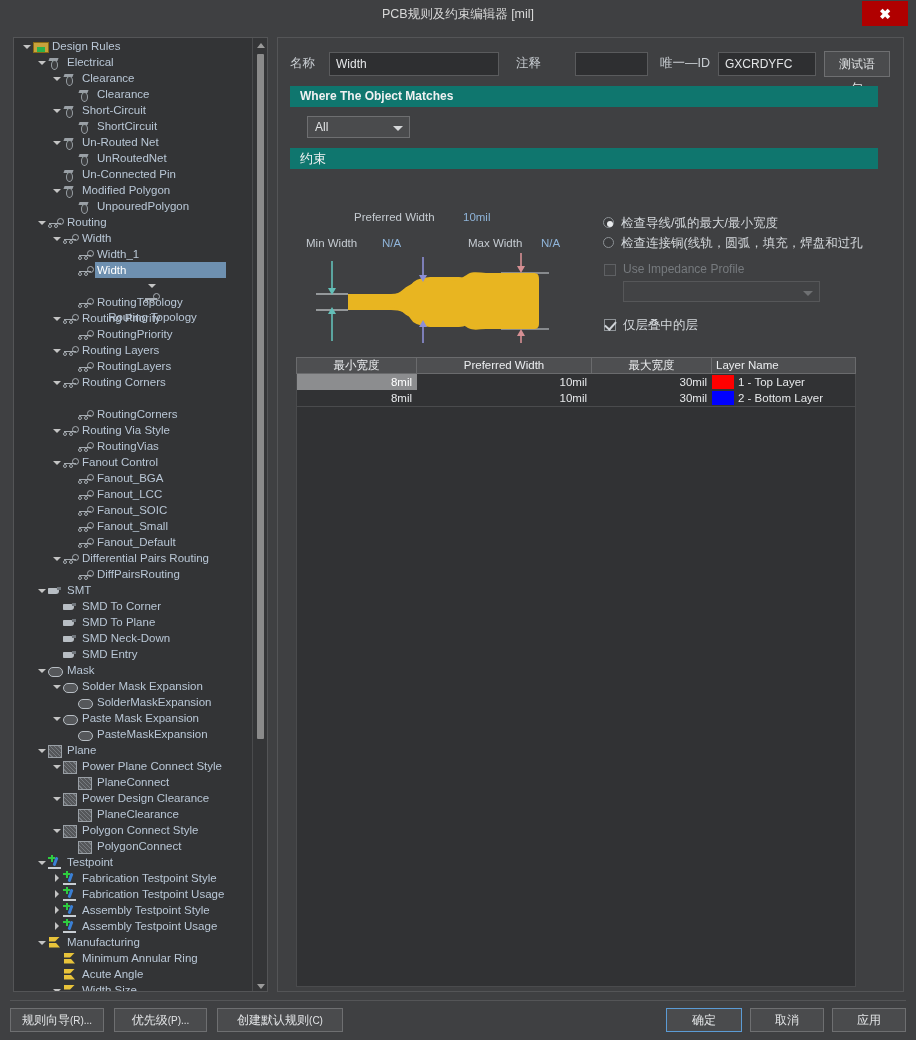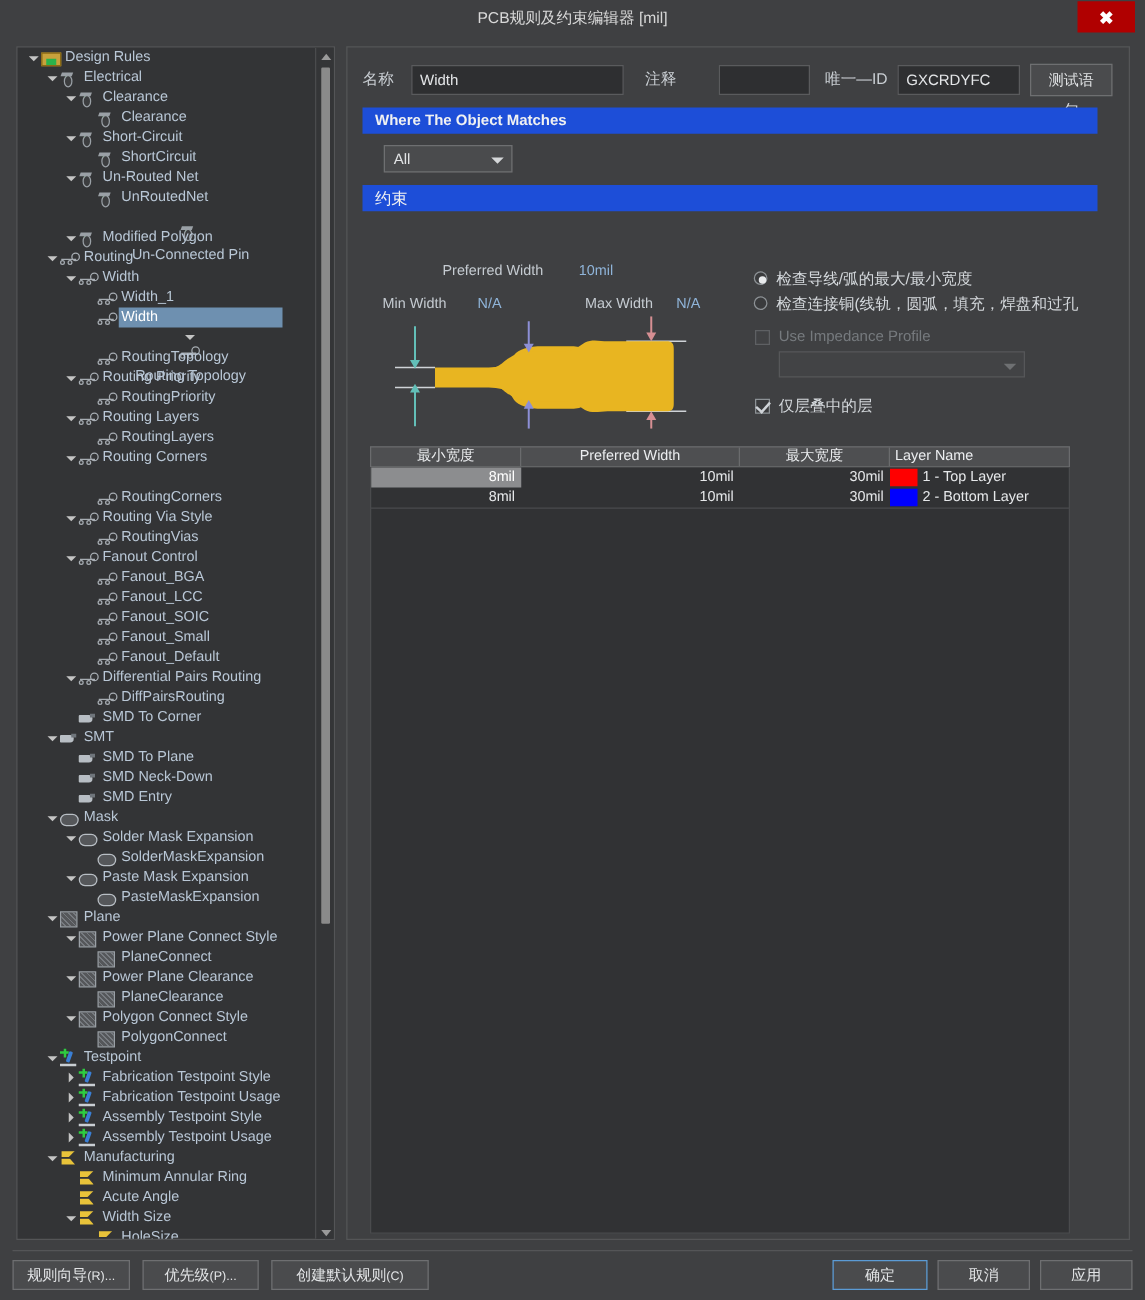--- a/index.html
+++ b/index.html
@@ -144,21 +144,21 @@
   }
   .btn {
     background: #4a4b4d; border: 1px solid #6e6f71; color: #e2e4e6;
     font-size: 12px; height: 26px; line-height: 24px;
     padding: 0 10px; text-align: center; cursor: pointer;
     display: inline-block;
   }
 
   .section-header {
     position: absolute; left: 12px; width: 588px; height: 21px;
-    background: #1d4ed8; color: #f0f1f2; font-size: 12px; font-weight: bold;
+    background: #0f766e; color: #f0f1f2; font-size: 12px; font-weight: bold;
     line-height: 21px; padding-left: 10px;
   }
   .section-header.cn { font-weight: normal; font-size: 13px; }
 
   .combo {
     background: #4a4b4d; border: 1px solid #6e6f71; color: #e2e4e6;
     font-size: 12px; height: 22px; line-height: 20px; padding: 0 20px 0 7px;
     position: relative; cursor: pointer; display: inline-block;
   }
   .combo .arr {
@@ -288,238 +288,243 @@
             <span class="tri-down"></span>
           </span>
           <span class="ticon ic-elec"><i></i><b></b></span>
           <span class="tlabel">Un-Routed Net</span>
         </div>
         <div class="tree-row" style="padding-left: 51px;">
           <span class="twisty"></span>
           <span class="ticon ic-elec"><i></i><b></b></span>
           <span class="tlabel">UnRoutedNet</span>
         </div>
+        <div class="tree-row" style="padding-left: 36px;">
+          <span class="twisty"></span>
+          <span class="ticon ic-elec"><i></i><b></b></span>
+          <span class="tlabel">Un-Connected Pin</span>
+        </div>
+        <div class="tree-row" style="padding-left: 36px;">
+          <span class="twisty">
+            <span class="tri-down"></span>
+          </span>
+          <span class="ticon ic-elec"><i></i><b></b></span>
+          <span class="tlabel">Modified Polygon</span>
+        </div>
+        <div class="tree-row" style="padding-left: 51px;">
+          <span class="twisty"></span>
+          <span class="ticon ic-elec"><i></i><b></b></span>
+          <span class="tlabel">UnpouredPolygon</span>
+        </div>
+        <div class="tree-row" style="padding-left: 21px;">
+          <span class="twisty">
+            <span class="tri-down"></span>
+          </span>
+          <span class="ticon ic-route">
+            <i></i>
+            <b></b>
+          </span>
+          <span class="tlabel">Routing</span>
+        </div>
+        <div class="tree-row" style="padding-left: 36px;">
+          <span class="twisty">
+            <span class="tri-down"></span>
+          </span>
+          <span class="ticon ic-route">
+            <i></i>
+            <b></b>
+          </span>
+          <span class="tlabel">Width</span>
+        </div>
+        <div class="tree-row" style="padding-left: 51px;">
+          <span class="twisty"></span>
+          <span class="ticon ic-route">
+            <i></i>
+            <b></b>
+          </span>
+          <span class="tlabel">Width_1</span>
+        </div>
+        <div class="tree-row sel" style="padding-left: 51px;">
+          <span class="twisty"></span>
+          <span class="ticon ic-route">
+            <i></i>
+            <b></b>
+          </span>
+          <span class="tlabel">Width</span>
+        </div>
         <div class="tree-row" style="padding-left: 36px; flex-direction: column;">
-          <span class="twisty"></span>
-          <span class="ticon ic-elec"><i></i><b></b></span>
-          <span class="tlabel">Un-Connected Pin</span>
-        </div>
-        <div class="tree-row" style="padding-left: 36px;">
-          <span class="twisty">
-            <span class="tri-down"></span>
-          </span>
-          <span class="ticon ic-elec"><i></i><b></b></span>
-          <span class="tlabel">Modified Polygon</span>
+          <span class="twisty">
+            <span class="tri-down"></span>
+          </span>
+          <span class="ticon ic-route">
+            <i></i>
+            <b></b>
+          </span>
+          <span class="tlabel">Routing Topology</span>
+        </div>
+        <div class="tree-row" style="padding-left: 51px;">
+          <span class="twisty"></span>
+          <span class="ticon ic-route">
+            <i></i>
+            <b></b>
+          </span>
+          <span class="tlabel">RoutingTopology</span>
+        </div>
+        <div class="tree-row" style="padding-left: 36px;">
+          <span class="twisty">
+            <span class="tri-down"></span>
+          </span>
+          <span class="ticon ic-route">
+            <i></i>
+            <b></b>
+          </span>
+          <span class="tlabel">Routing Priority</span>
+        </div>
+        <div class="tree-row" style="padding-left: 51px;">
+          <span class="twisty"></span>
+          <span class="ticon ic-route">
+            <i></i>
+            <b></b>
+          </span>
+          <span class="tlabel">RoutingPriority</span>
+        </div>
+        <div class="tree-row" style="padding-left: 36px;">
+          <span class="twisty">
+            <span class="tri-down"></span>
+          </span>
+          <span class="ticon ic-route">
+            <i></i>
+            <b></b>
+          </span>
+          <span class="tlabel">Routing Layers</span>
+        </div>
+        <div class="tree-row" style="padding-left: 51px;">
+          <span class="twisty"></span>
+          <span class="ticon ic-route">
+            <i></i>
+            <b></b>
+          </span>
+          <span class="tlabel">RoutingLayers</span>
+        </div>
+        <div class="tree-row" style="padding-left: 36px;">
+          <span class="twisty">
+            <span class="tri-down"></span>
+          </span>
+          <span class="ticon ic-route">
+            <i></i>
+            <b></b>
+          </span>
+          <span class="tlabel">Routing Corners</span>
+        </div>
+        <div class="tree-row" style="padding-left: 51px; margin-top: 16px;">
+          <span class="twisty"></span>
+          <span class="ticon ic-route">
+            <i></i>
+            <b></b>
+          </span>
+          <span class="tlabel">RoutingCorners</span>
+        </div>
+        <div class="tree-row" style="padding-left: 36px;">
+          <span class="twisty">
+            <span class="tri-down"></span>
+          </span>
+          <span class="ticon ic-route">
+            <i></i>
+            <b></b>
+          </span>
+          <span class="tlabel">Routing Via Style</span>
+        </div>
+        <div class="tree-row" style="padding-left: 51px;">
+          <span class="twisty"></span>
+          <span class="ticon ic-route">
+            <i></i>
+            <b></b>
+          </span>
+          <span class="tlabel">RoutingVias</span>
+        </div>
+        <div class="tree-row" style="padding-left: 36px;">
+          <span class="twisty">
+            <span class="tri-down"></span>
+          </span>
+          <span class="ticon ic-route">
+            <i></i>
+            <b></b>
+          </span>
+          <span class="tlabel">Fanout Control</span>
+        </div>
+        <div class="tree-row" style="padding-left: 51px;">
+          <span class="twisty"></span>
+          <span class="ticon ic-route">
+            <i></i>
+            <b></b>
+          </span>
+          <span class="tlabel">Fanout_BGA</span>
+        </div>
+        <div class="tree-row" style="padding-left: 51px;">
+          <span class="twisty"></span>
+          <span class="ticon ic-route">
+            <i></i>
+            <b></b>
+          </span>
+          <span class="tlabel">Fanout_LCC</span>
+        </div>
+        <div class="tree-row" style="padding-left: 51px;">
+          <span class="twisty"></span>
+          <span class="ticon ic-route">
+            <i></i>
+            <b></b>
+          </span>
+          <span class="tlabel">Fanout_SOIC</span>
+        </div>
+        <div class="tree-row" style="padding-left: 51px;">
+          <span class="twisty"></span>
+          <span class="ticon ic-route">
+            <i></i>
+            <b></b>
+          </span>
+          <span class="tlabel">Fanout_Small</span>
+        </div>
+        <div class="tree-row" style="padding-left: 51px;">
+          <span class="twisty"></span>
+          <span class="ticon ic-route">
+            <i></i>
+            <b></b>
+          </span>
+          <span class="tlabel">Fanout_Default</span>
+        </div>
+        <div class="tree-row" style="padding-left: 36px;">
+          <span class="twisty">
+            <span class="tri-down"></span>
+          </span>
+          <span class="ticon ic-route">
+            <i></i>
+            <b></b>
+          </span>
+          <span class="tlabel">Differential Pairs Routing</span>
+        </div>
+        <div class="tree-row" style="padding-left: 51px;">
+          <span class="twisty"></span>
+          <span class="ticon ic-route">
+            <i></i>
+            <b></b>
+          </span>
+          <span class="tlabel">DiffPairsRouting</span>
         </div>
         <div class="tree-row" style="padding-left: 21px;">
           <span class="twisty">
             <span class="tri-down"></span>
           </span>
-          <span class="ticon ic-route">
-            <i></i>
-            <b></b>
-          </span>
-          <span class="tlabel">Routing</span>
-        </div>
-        <div class="tree-row" style="padding-left: 36px;">
-          <span class="twisty">
-            <span class="tri-down"></span>
-          </span>
-          <span class="ticon ic-route">
-            <i></i>
-            <b></b>
-          </span>
-          <span class="tlabel">Width</span>
-        </div>
-        <div class="tree-row" style="padding-left: 51px;">
-          <span class="twisty"></span>
-          <span class="ticon ic-route">
-            <i></i>
-            <b></b>
-          </span>
-          <span class="tlabel">Width_1</span>
-        </div>
-        <div class="tree-row sel" style="padding-left: 51px;">
-          <span class="twisty"></span>
-          <span class="ticon ic-route">
-            <i></i>
-            <b></b>
-          </span>
-          <span class="tlabel">Width</span>
-        </div>
-        <div class="tree-row" style="padding-left: 36px; flex-direction: column;">
-          <span class="twisty">
-            <span class="tri-down"></span>
-          </span>
-          <span class="ticon ic-route">
-            <i></i>
-            <b></b>
-          </span>
-          <span class="tlabel">Routing Topology</span>
-        </div>
-        <div class="tree-row" style="padding-left: 51px;">
-          <span class="twisty"></span>
-          <span class="ticon ic-route">
-            <i></i>
-            <b></b>
-          </span>
-          <span class="tlabel">RoutingTopology</span>
-        </div>
-        <div class="tree-row" style="padding-left: 36px;">
-          <span class="twisty">
-            <span class="tri-down"></span>
-          </span>
-          <span class="ticon ic-route">
-            <i></i>
-            <b></b>
-          </span>
-          <span class="tlabel">Routing Priority</span>
-        </div>
-        <div class="tree-row" style="padding-left: 51px;">
-          <span class="twisty"></span>
-          <span class="ticon ic-route">
-            <i></i>
-            <b></b>
-          </span>
-          <span class="tlabel">RoutingPriority</span>
-        </div>
-        <div class="tree-row" style="padding-left: 36px;">
-          <span class="twisty">
-            <span class="tri-down"></span>
-          </span>
-          <span class="ticon ic-route">
-            <i></i>
-            <b></b>
-          </span>
-          <span class="tlabel">Routing Layers</span>
-        </div>
-        <div class="tree-row" style="padding-left: 51px;">
-          <span class="twisty"></span>
-          <span class="ticon ic-route">
-            <i></i>
-            <b></b>
-          </span>
-          <span class="tlabel">RoutingLayers</span>
-        </div>
-        <div class="tree-row" style="padding-left: 36px;">
-          <span class="twisty">
-            <span class="tri-down"></span>
-          </span>
-          <span class="ticon ic-route">
-            <i></i>
-            <b></b>
-          </span>
-          <span class="tlabel">Routing Corners</span>
-        </div>
-        <div class="tree-row" style="padding-left: 51px; margin-top: 16px;">
-          <span class="twisty"></span>
-          <span class="ticon ic-route">
-            <i></i>
-            <b></b>
-          </span>
-          <span class="tlabel">RoutingCorners</span>
-        </div>
-        <div class="tree-row" style="padding-left: 36px;">
-          <span class="twisty">
-            <span class="tri-down"></span>
-          </span>
-          <span class="ticon ic-route">
-            <i></i>
-            <b></b>
-          </span>
-          <span class="tlabel">Routing Via Style</span>
-        </div>
-        <div class="tree-row" style="padding-left: 51px;">
-          <span class="twisty"></span>
-          <span class="ticon ic-route">
-            <i></i>
-            <b></b>
-          </span>
-          <span class="tlabel">RoutingVias</span>
-        </div>
-        <div class="tree-row" style="padding-left: 36px;">
-          <span class="twisty">
-            <span class="tri-down"></span>
-          </span>
-          <span class="ticon ic-route">
-            <i></i>
-            <b></b>
-          </span>
-          <span class="tlabel">Fanout Control</span>
-        </div>
-        <div class="tree-row" style="padding-left: 51px;">
-          <span class="twisty"></span>
-          <span class="ticon ic-route">
-            <i></i>
-            <b></b>
-          </span>
-          <span class="tlabel">Fanout_BGA</span>
-        </div>
-        <div class="tree-row" style="padding-left: 51px;">
-          <span class="twisty"></span>
-          <span class="ticon ic-route">
-            <i></i>
-            <b></b>
-          </span>
-          <span class="tlabel">Fanout_LCC</span>
-        </div>
-        <div class="tree-row" style="padding-left: 51px;">
-          <span class="twisty"></span>
-          <span class="ticon ic-route">
-            <i></i>
-            <b></b>
-          </span>
-          <span class="tlabel">Fanout_SOIC</span>
-        </div>
-        <div class="tree-row" style="padding-left: 51px;">
-          <span class="twisty"></span>
-          <span class="ticon ic-route">
-            <i></i>
-            <b></b>
-          </span>
-          <span class="tlabel">Fanout_Small</span>
-        </div>
-        <div class="tree-row" style="padding-left: 51px;">
-          <span class="twisty"></span>
-          <span class="ticon ic-route">
-            <i></i>
-            <b></b>
-          </span>
-          <span class="tlabel">Fanout_Default</span>
-        </div>
-        <div class="tree-row" style="padding-left: 36px;">
-          <span class="twisty">
-            <span class="tri-down"></span>
-          </span>
-          <span class="ticon ic-route">
-            <i></i>
-            <b></b>
-          </span>
-          <span class="tlabel">Differential Pairs Routing</span>
-        </div>
-        <div class="tree-row" style="padding-left: 51px;">
-          <span class="twisty"></span>
-          <span class="ticon ic-route">
-            <i></i>
-            <b></b>
-          </span>
-          <span class="tlabel">DiffPairsRouting</span>
+          <span class="ticon ic-smt"><i></i><b></b></span>
+          <span class="tlabel">SMT</span>
         </div>
         <div class="tree-row" style="padding-left: 36px;">
           <span class="twisty"></span>
           <span class="ticon ic-smt"><i></i><b></b></span>
           <span class="tlabel">SMD To Corner</span>
         </div>
-        <div class="tree-row" style="padding-left: 21px;">
-          <span class="twisty">
-            <span class="tri-down"></span>
-          </span>
-          <span class="ticon ic-smt"><i></i><b></b></span>
-          <span class="tlabel">SMT</span>
-        </div>
         <div class="tree-row" style="padding-left: 36px;">
           <span class="twisty"></span>
           <span class="ticon ic-smt"><i></i><b></b></span>
           <span class="tlabel">SMD To Plane</span>
         </div>
         <div class="tree-row" style="padding-left: 36px;">
           <span class="twisty"></span>
           <span class="ticon ic-smt"><i></i><b></b></span>
           <span class="tlabel">SMD Neck-Down</span>
         </div>
@@ -576,21 +581,21 @@
         <div class="tree-row" style="padding-left: 51px;">
           <span class="twisty"></span>
           <span class="ticon ic-plane"><i></i><b></b></span>
           <span class="tlabel">PlaneConnect</span>
         </div>
         <div class="tree-row" style="padding-left: 36px;">
           <span class="twisty">
             <span class="tri-down"></span>
           </span>
           <span class="ticon ic-plane"><i></i><b></b></span>
-          <span class="tlabel">Power Plane Clearance</span>
+          <span class="tlabel">Power Design Clearance</span>
         </div>
         <div class="tree-row" style="padding-left: 51px;">
           <span class="twisty"></span>
           <span class="ticon ic-plane"><i></i><b></b></span>
           <span class="tlabel">PlaneClearance</span>
         </div>
         <div class="tree-row" style="padding-left: 36px;">
           <span class="twisty">
             <span class="tri-down"></span>
           </span>

